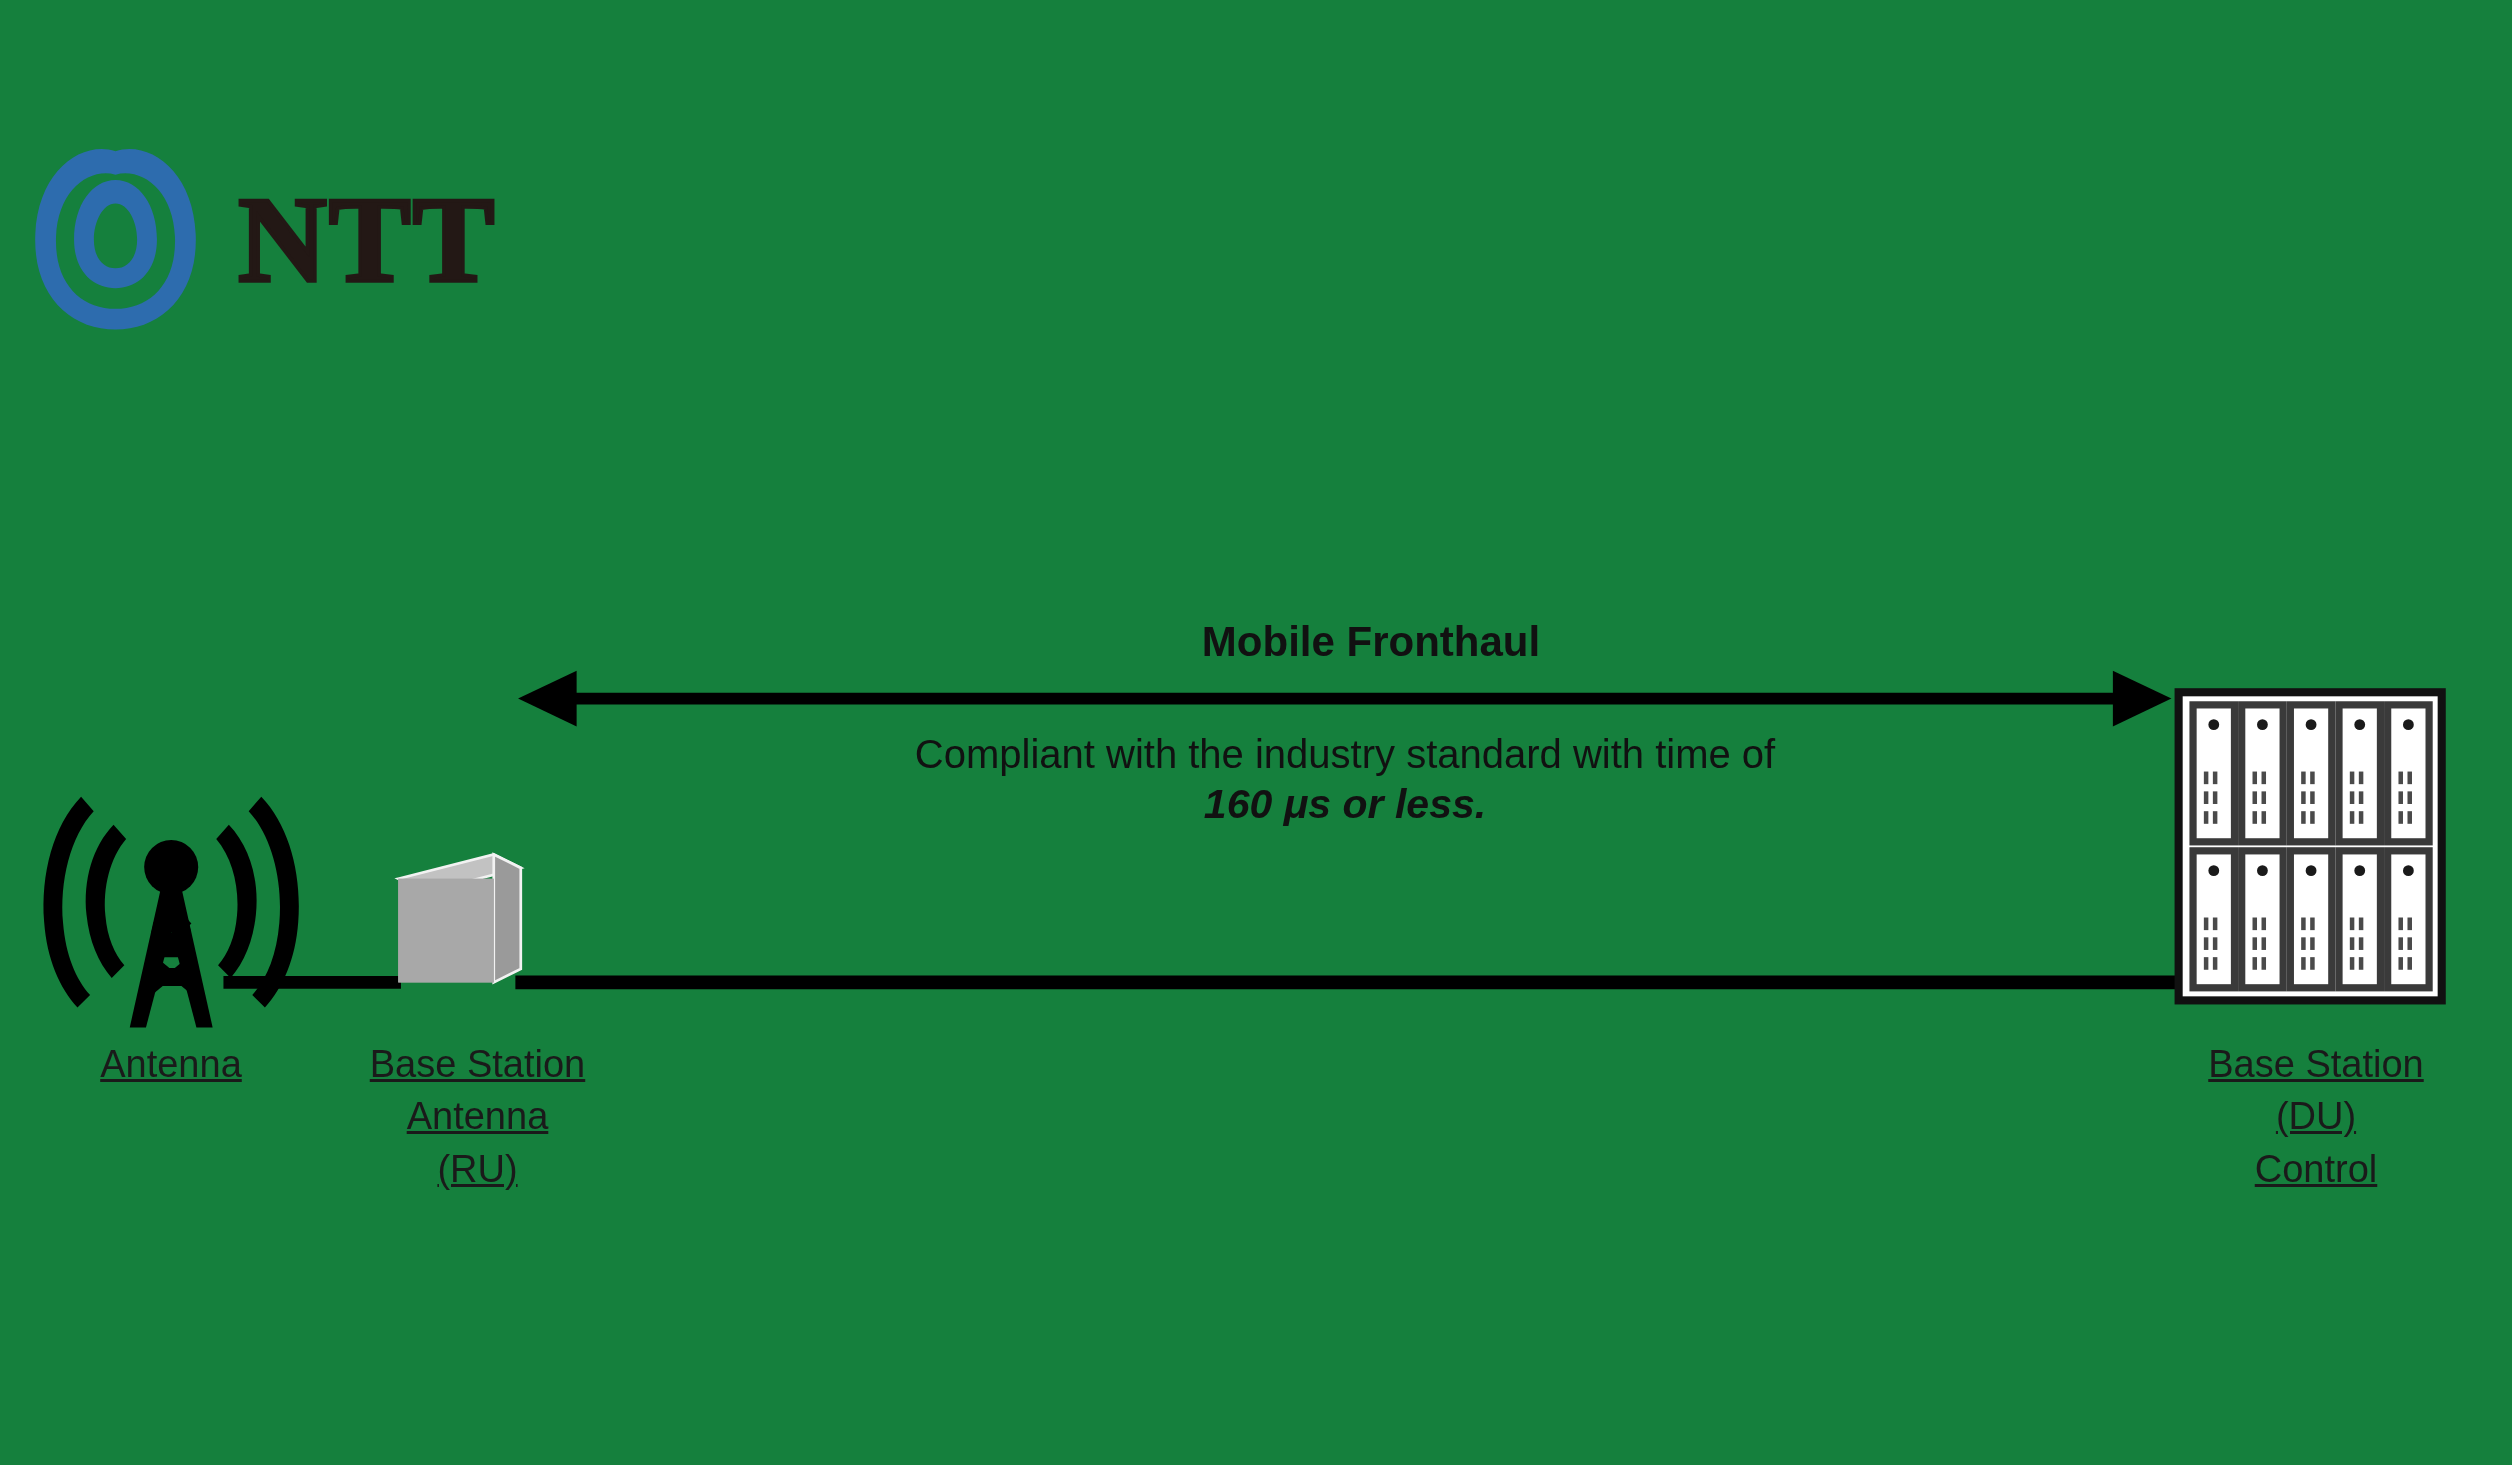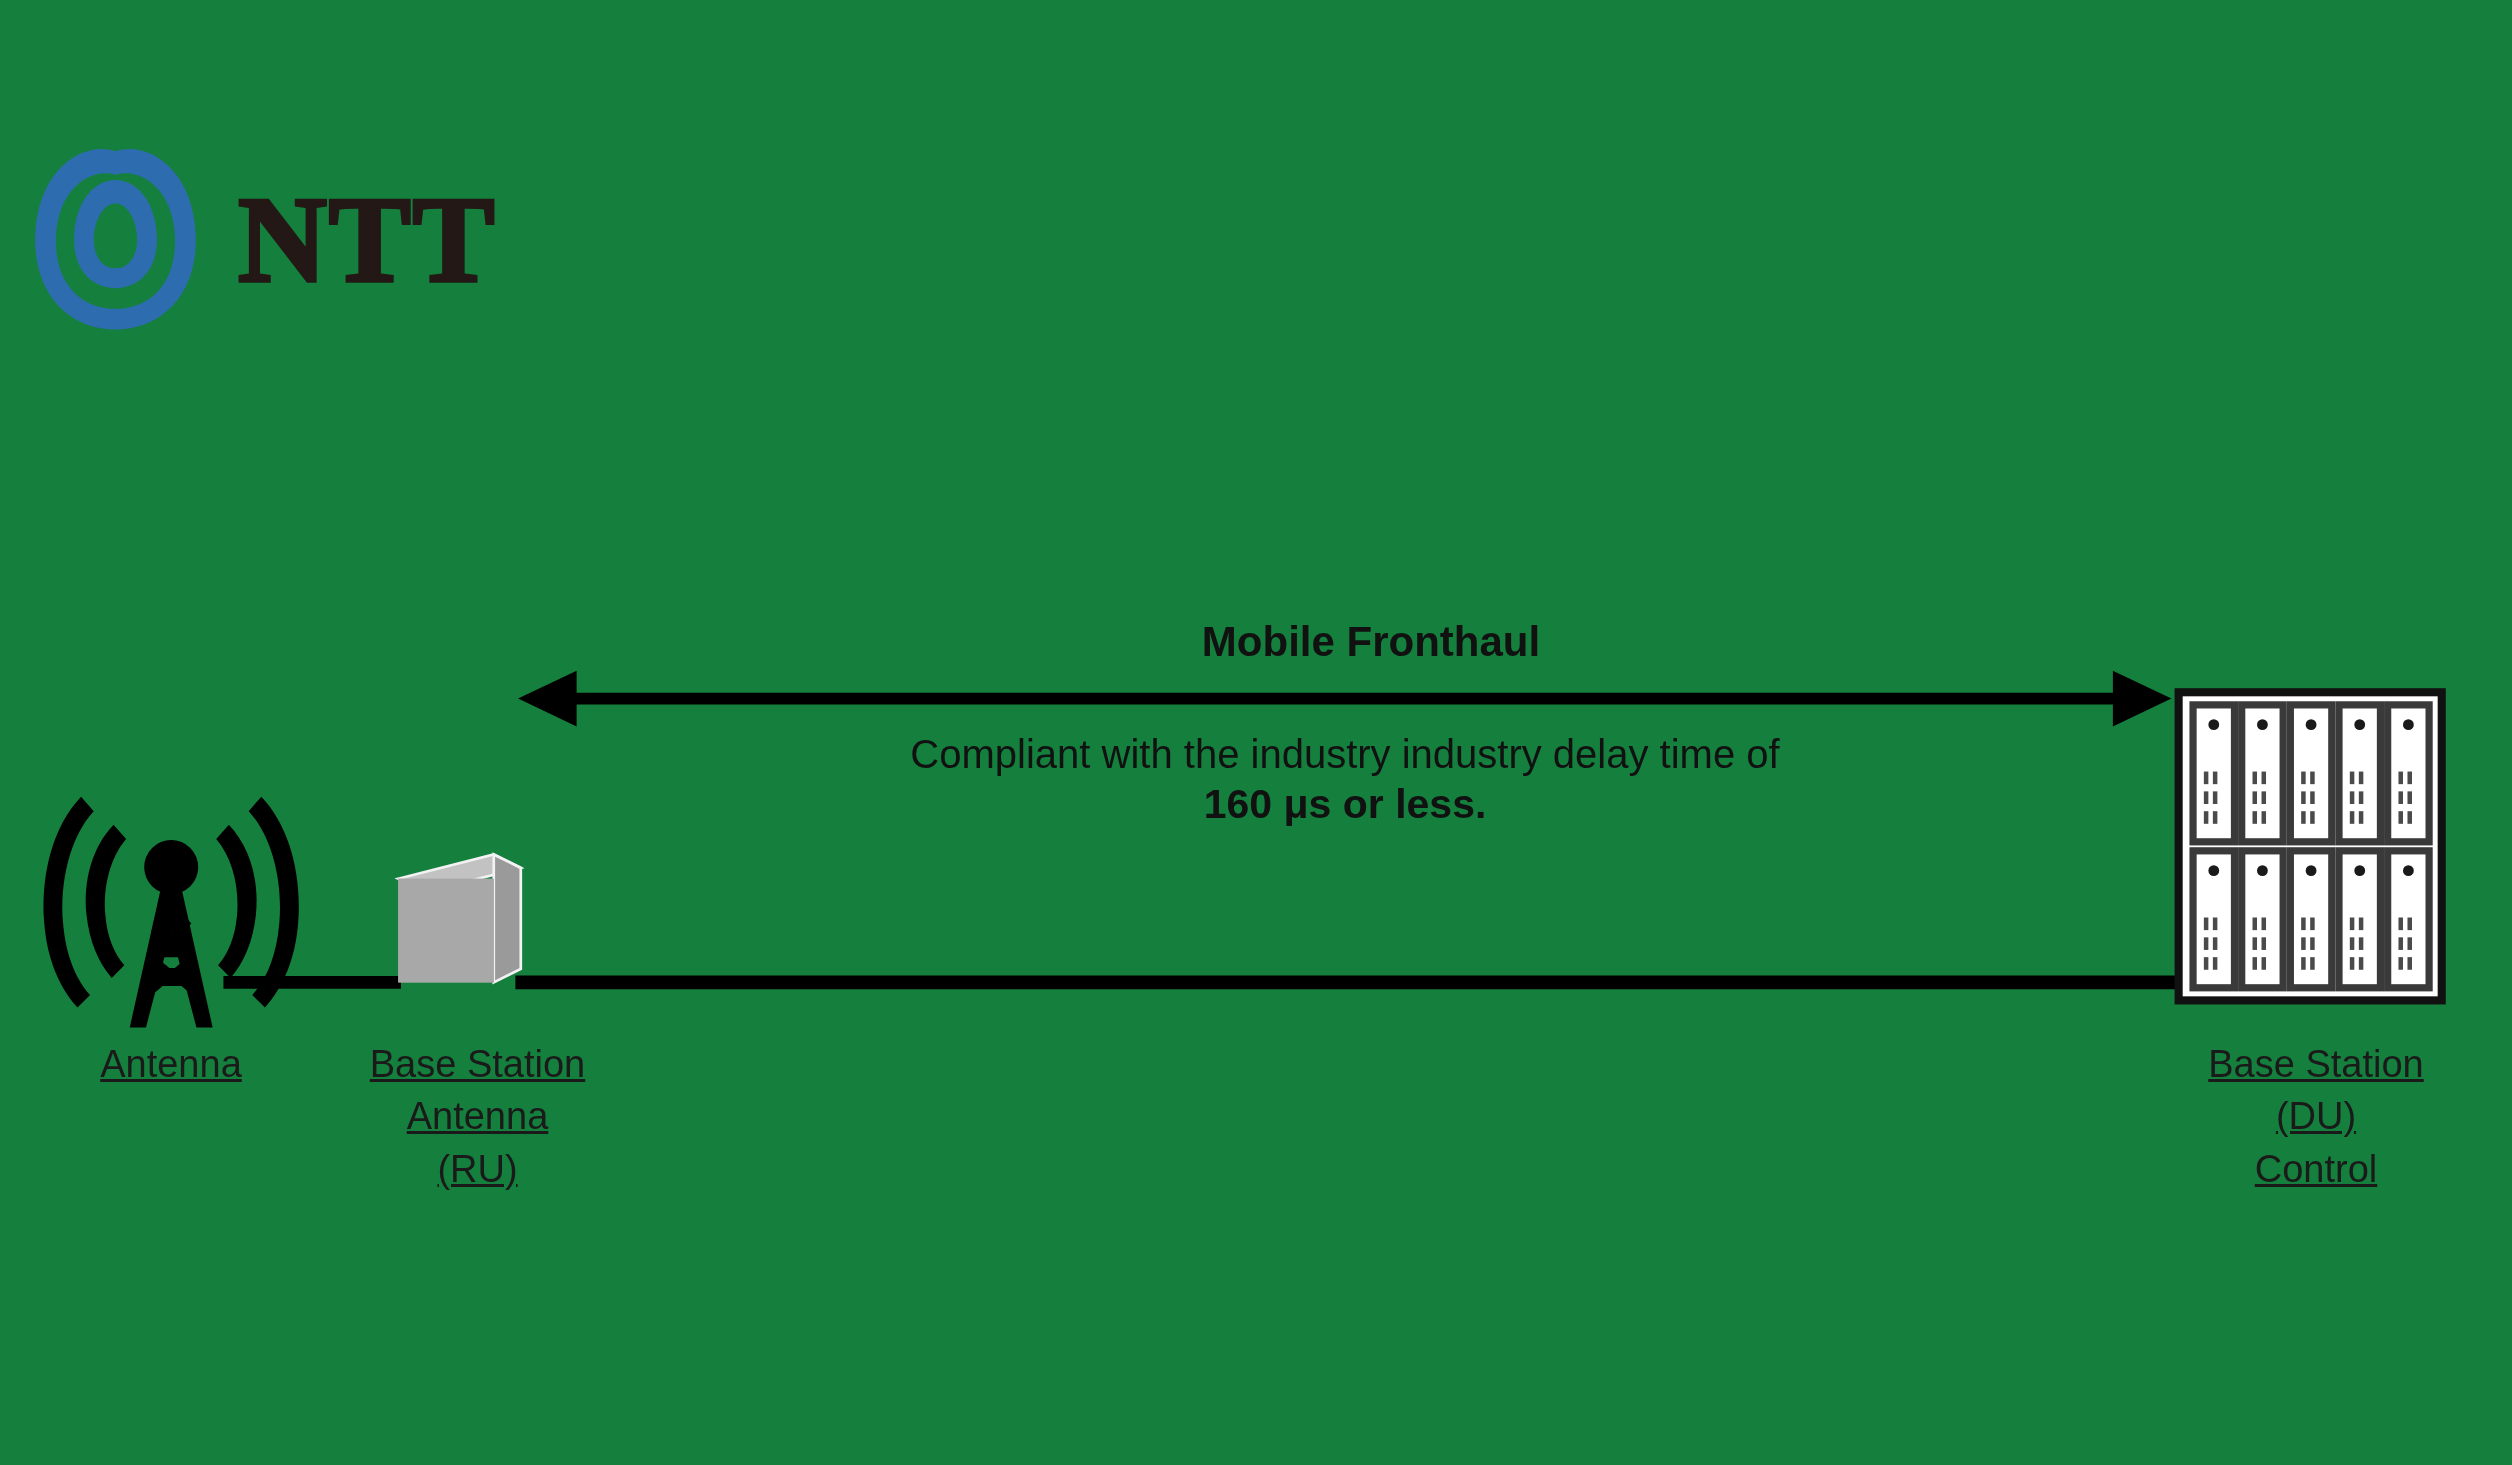--- a/index.html
+++ b/index.html
@@ -58,21 +58,21 @@
   }
   .delay-block {
     position: absolute;
     left: 518px;
     top: 730px;
     width: 1654px;
     text-align: center;
     color: #111111;
   }
   .delay-line1 { font-size: 40px; line-height: 1.22; }
-  .delay-line2 { font-size: 41px; font-weight: bold; line-height: 1.22; }
+  .delay-line2 { font-size: 41px; font-weight: bold; line-height: 1.22; font-style: italic; }
 
   
   .caption {
     position: absolute;
     text-align: center;
     font-size: 38px;
     line-height: 1.38;
     color: #1a1a1a;
     text-decoration: underline;
   }
@@ -301,21 +301,21 @@
                 <rect x="2672" y="1062" width="5" height="14"></rect>
             </g>
           </g>
         </g>
       </g>
     </svg>
 
     <div class="fronthaul-title">Mobile Fronthaul</div>
 
     <div class="delay-block">
-      <div class="delay-line1">Compliant with the industry industry delay time of</div>
+      <div class="delay-line1">Compliant with the industry standard with time of</div>
       <div class="delay-line2">160 μs or less.</div>
     </div>
 
     <div class="caption cap-antenna">
       <div>Antenna</div>
     </div>
 
     <div class="caption cap-ru">
       <div>Base Station</div>
       <div>Antenna</div>

